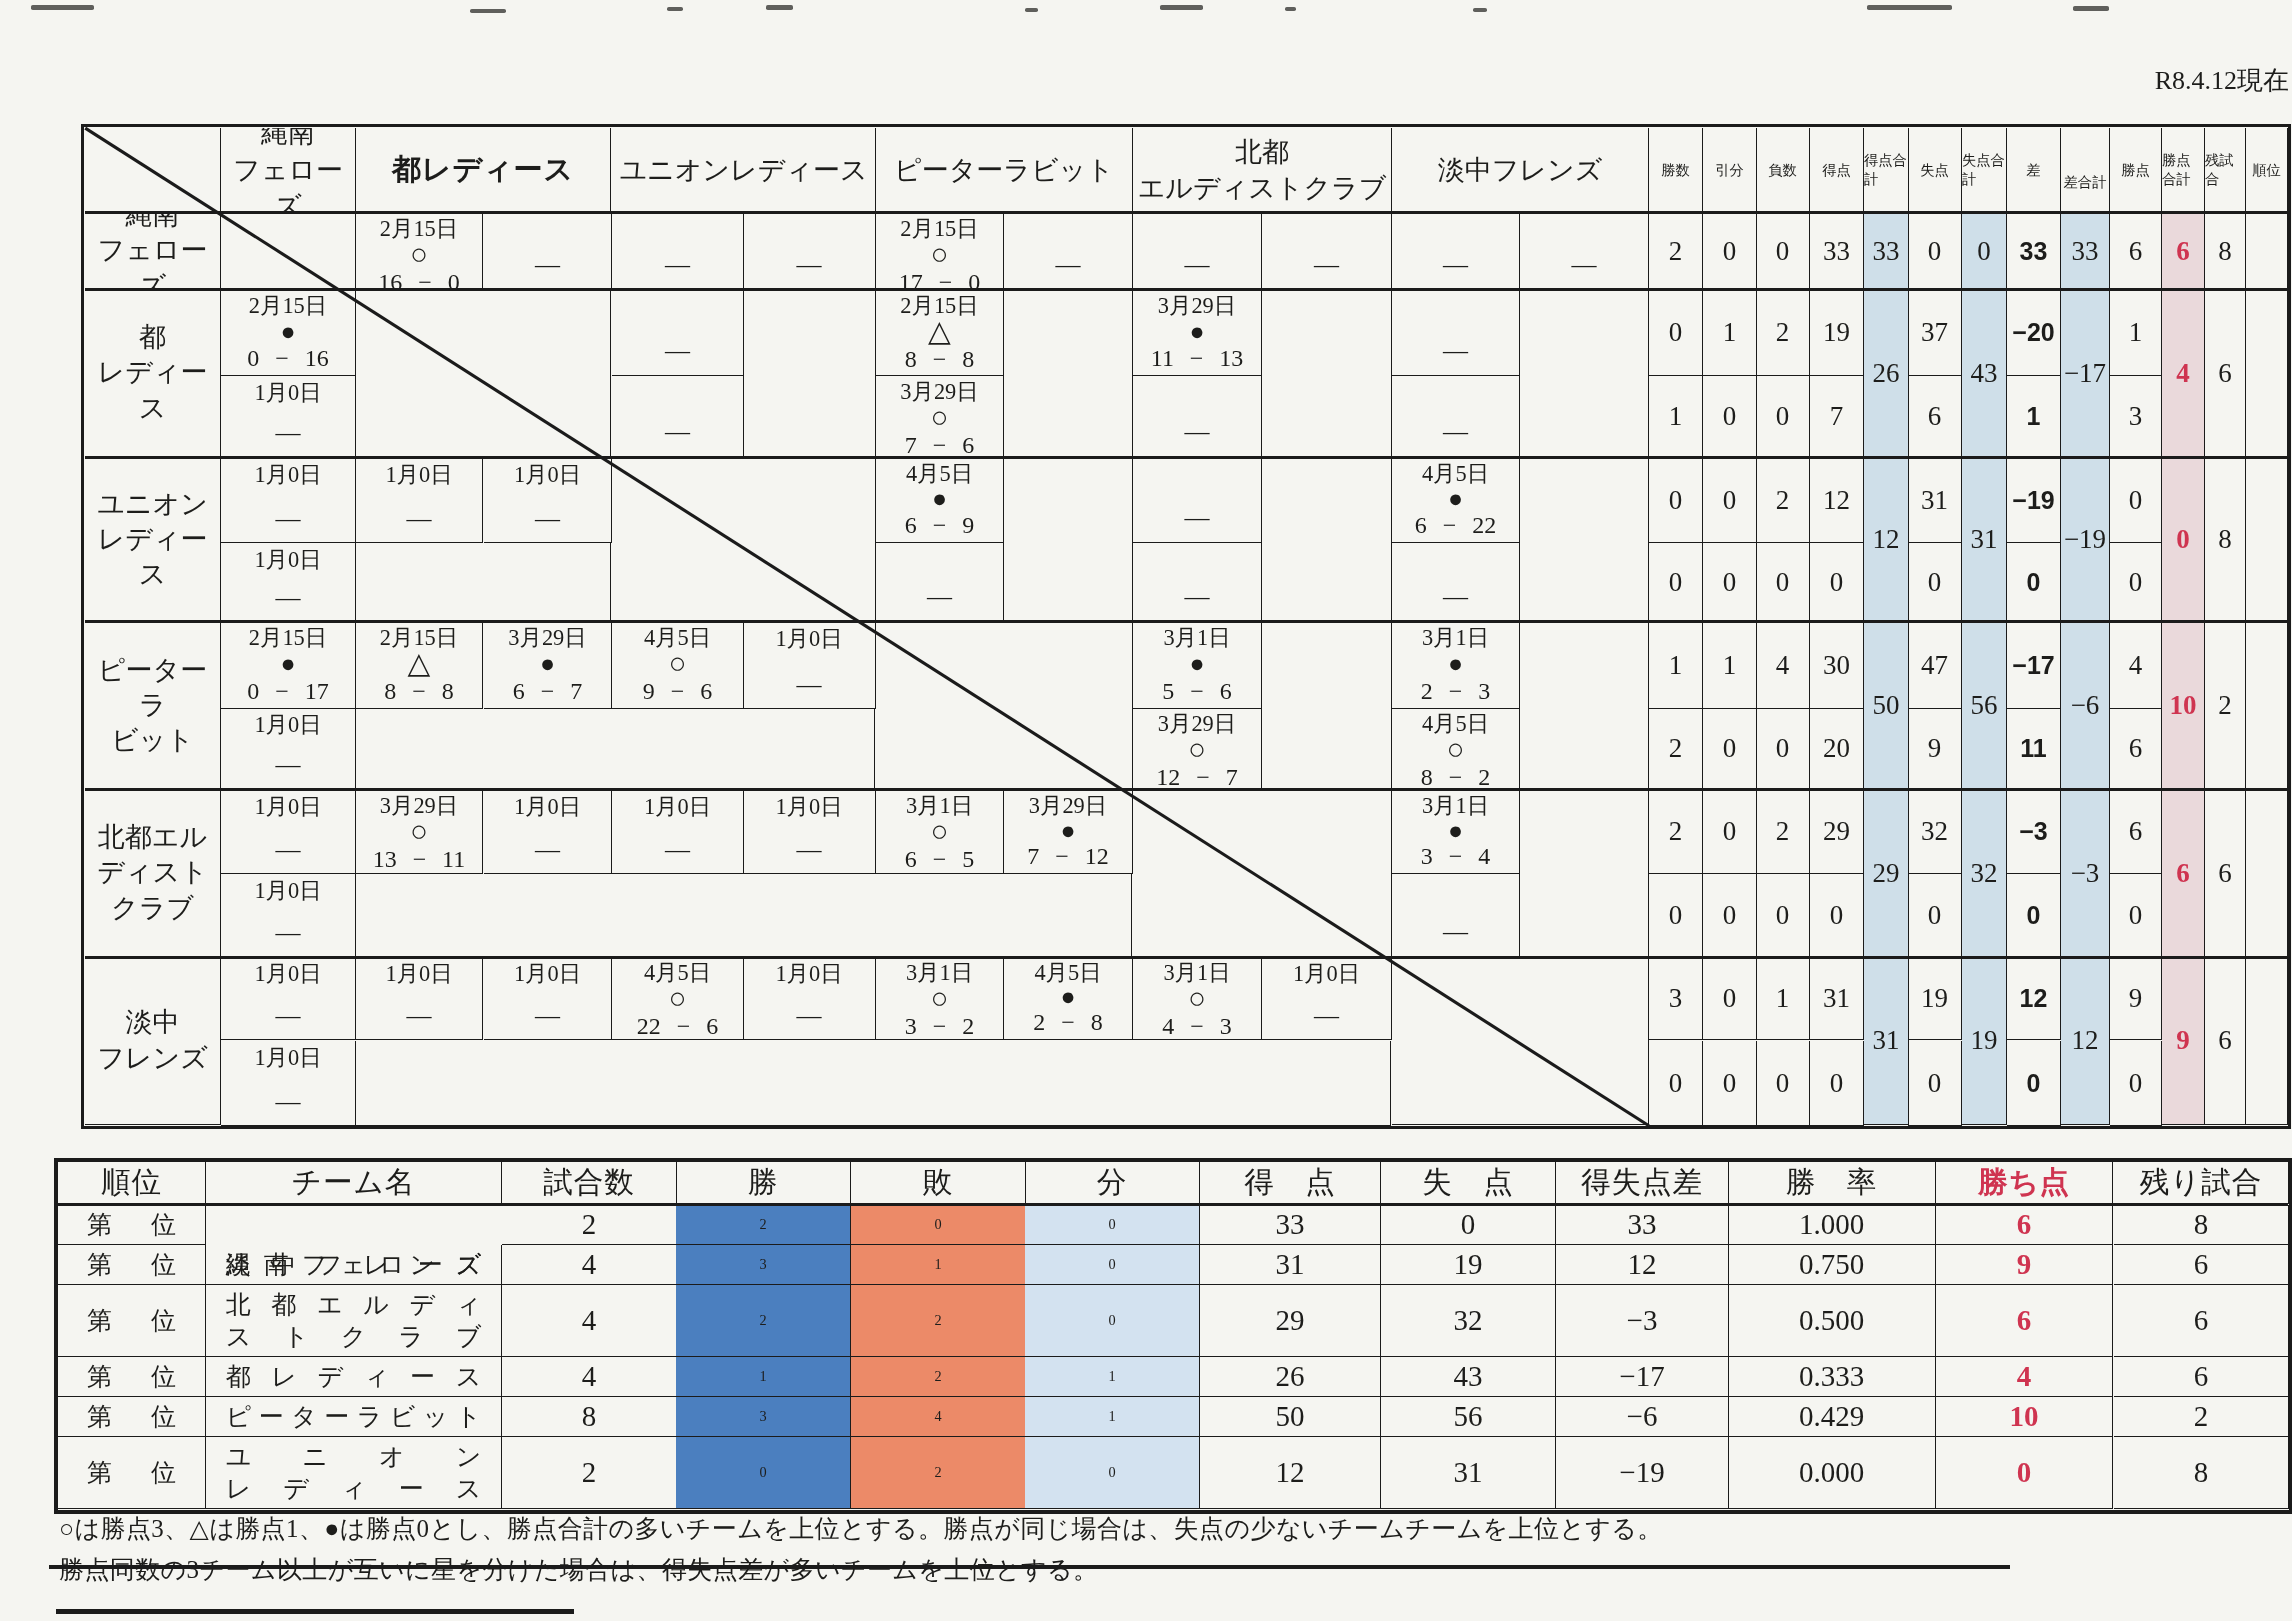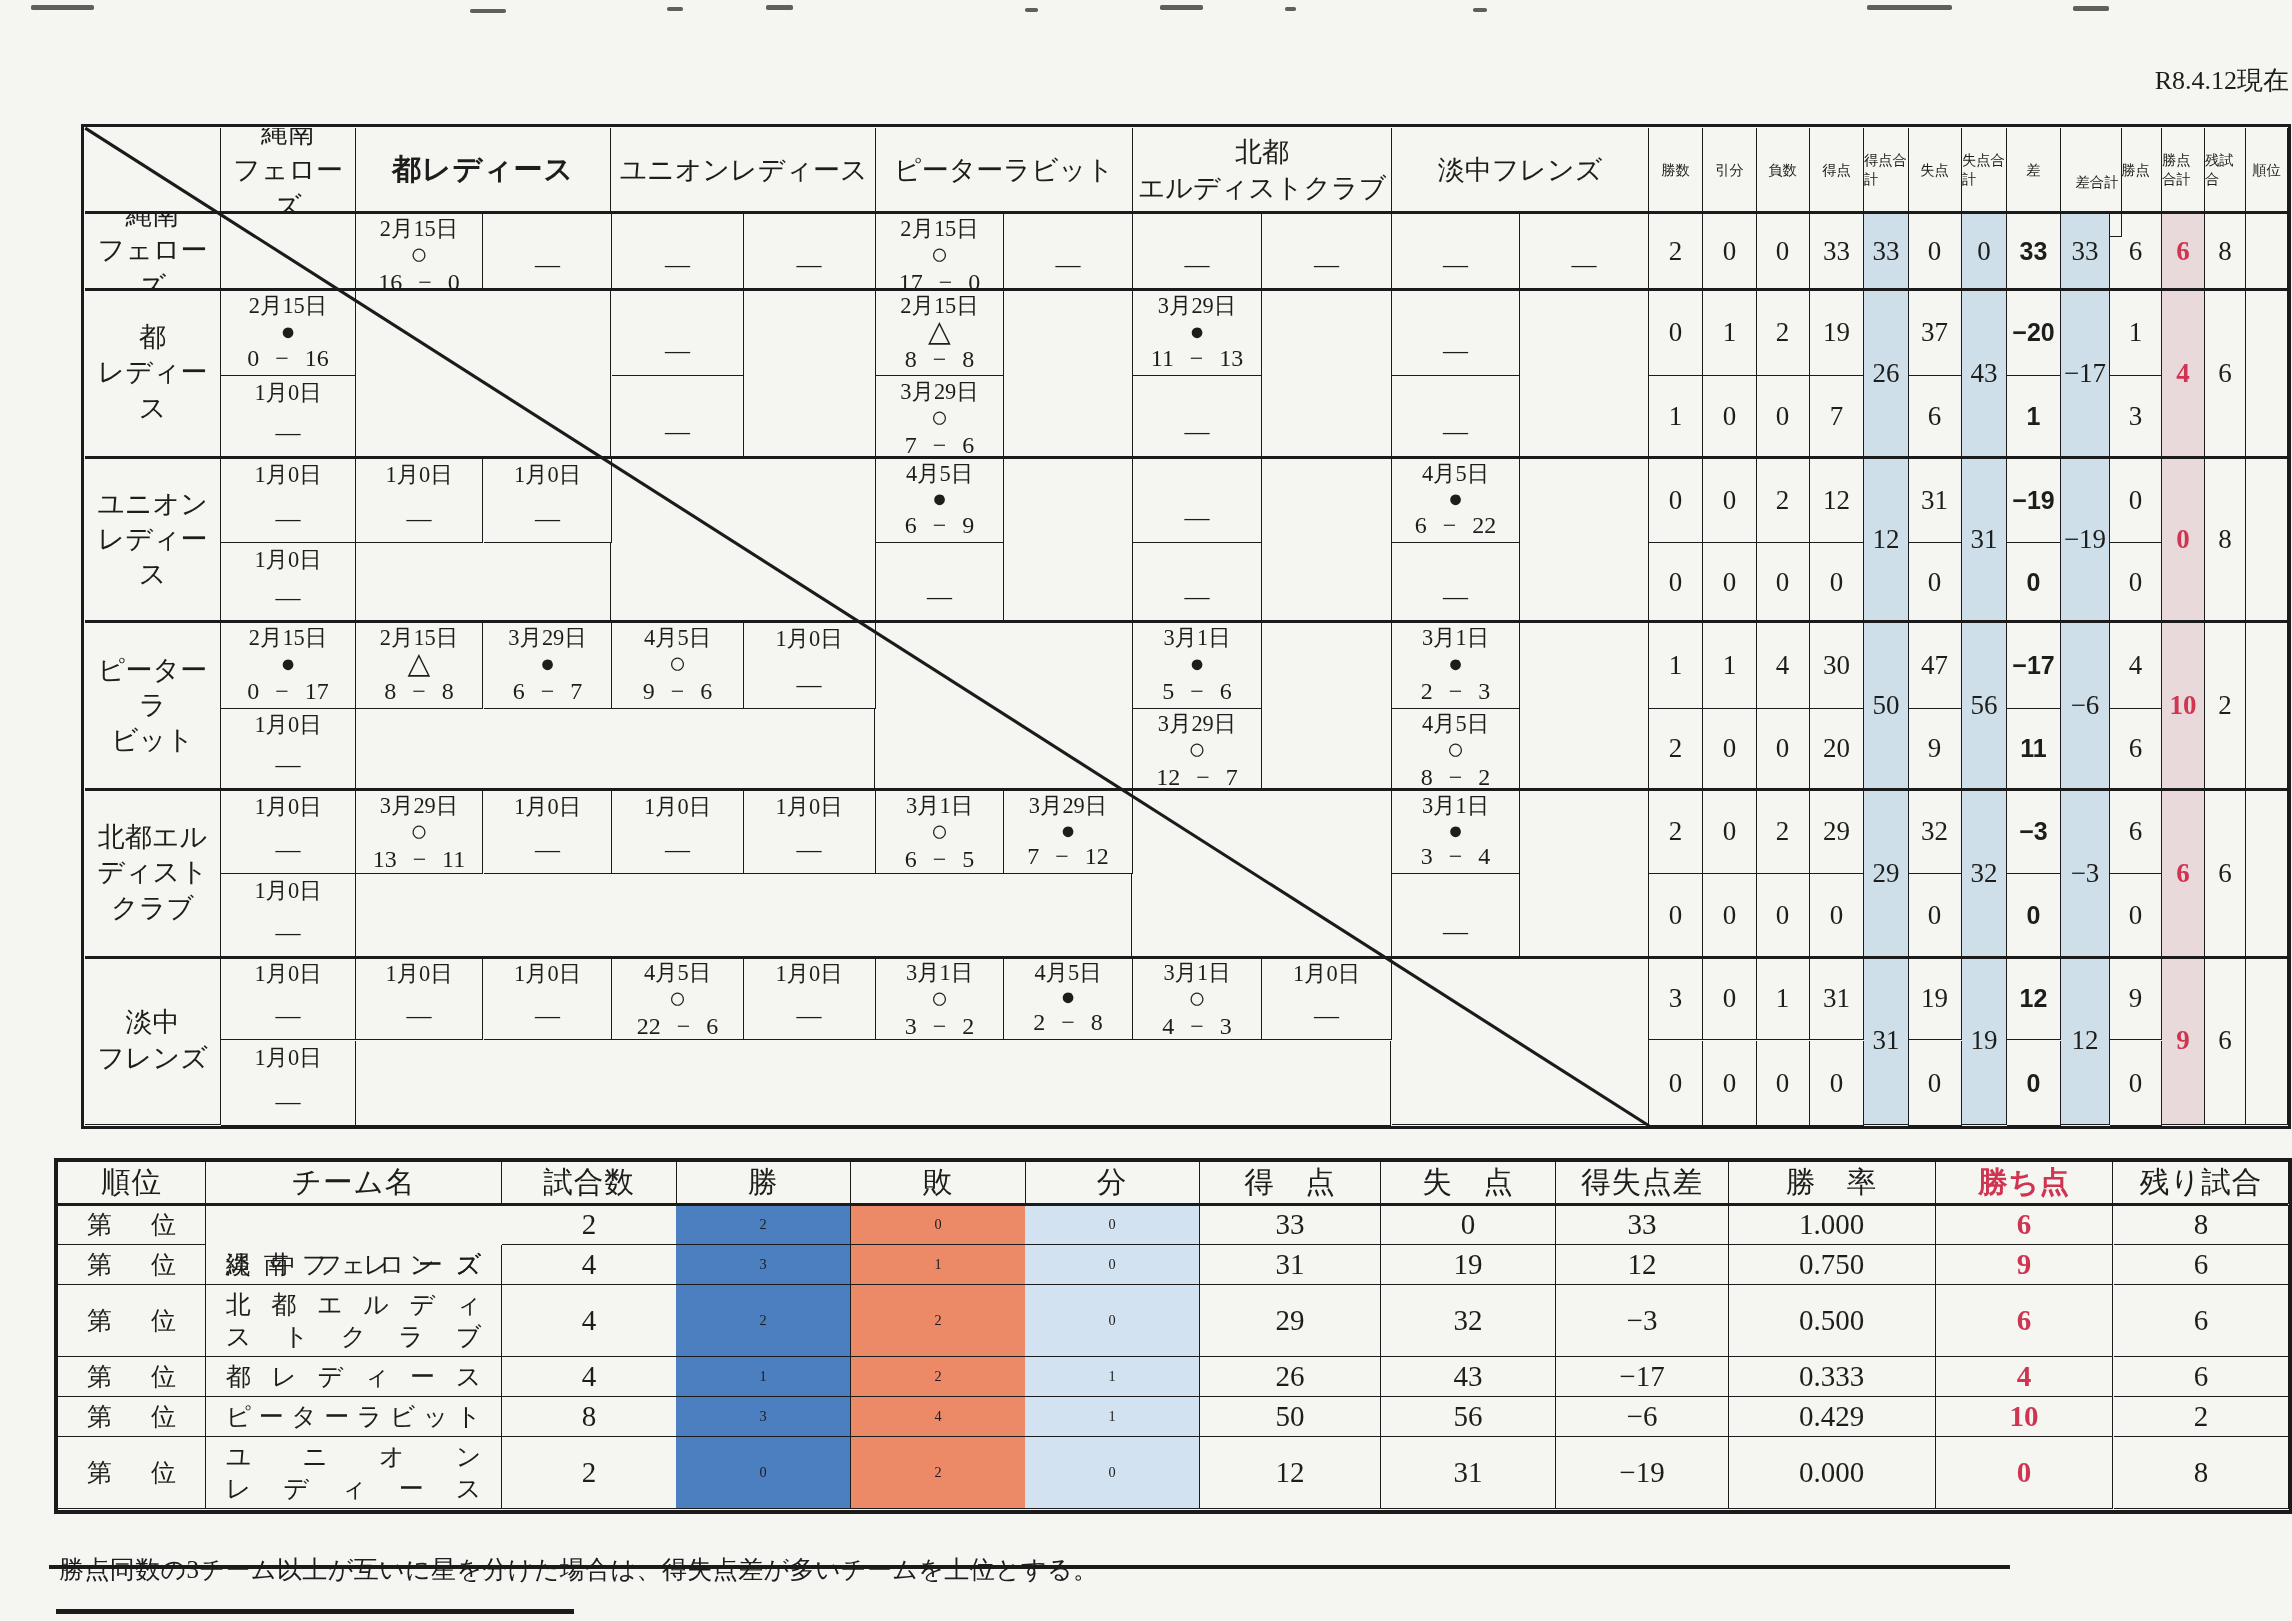--- a/index.html
+++ b/index.html
@@ -83,21 +83,21 @@
       </div>
       <div class="cl thV" style="left: 1908px; top: 128px; width: 54px; height: 85px;">
         <div class="">失点</div>
       </div>
       <div class="cl thVt" style="left: 1962px; top: 128px; width: 45px; height: 85px;">
         <div class="">失点合計</div>
       </div>
       <div class="cl thD" style="left: 2007px; top: 128px; width: 54px; height: 85px;">
         <div class="">差</div>
       </div>
-      <div class="cl thB" style="left: 2061px; top: 128px; width: 49px; height: 109px; margin-left: 12px;">
+      <div class="cl thB" style="left: 2061px; top: 128px; width: 49px; height: 109px;">
         <div class="">差合計</div>
       </div>
       <div class="cl thV" style="left: 2110px; top: 128px; width: 52px; height: 85px;">
         <div class="">勝点</div>
       </div>
       <div class="cl thVt" style="left: 2162px; top: 128px; width: 43px; height: 85px;">
         <div class="">勝点合計</div>
       </div>
       <div class="cl thV thS" style="left: 2205px; top: 128px; width: 41px; height: 85px;">
         <div class="">残試合</div>
@@ -940,20 +940,21 @@
         <div class="">0.000</div>
       </div>
       <div class="cl rd sv2" style="left: 1936px; top: 1437px; width: 177px; height: 72px;">
         <div class="">0</div>
       </div>
       <div class="cl sv2" style="left: 2114px; top: 1437px; width: 175px; height: 72px;">
         <div class="">8</div>
       </div>
     </div>
 
+  <div class="note" style="top:1512px;">○は勝点3、△は勝点1、●は勝点0とし、勝点合計の多いチームを上位とする。勝点が同じ場合は、失点の少ないチームチームを上位とする。</div>
   <div class="note" style="top:1553px;">勝点同数の3チーム以上が互いに星を分けた場合は、得失点差が多いチームを上位とする。</div>
 
   <div class="hline" style="left:49px;top:1565px;width:1961px;height:3.6px;"></div>
   <div class="hline" style="left:56px;top:1609px;width:518px;height:4.5px;"></div>
 
   <svg id="diag" viewBox="0 0 2560 1810" width="2293" height="1621">
     <line x1="95" y1="143" x2="1841" y2="1257" stroke="#1b1b1b" stroke-width="3.5"></line>
   </svg>
 <div class="hline" style="left: 85px; top: 211px; width: 2203px; height: 2.7px;"></div>
     <div class="hline" style="left: 85px; top: 288px; width: 2203px; height: 2.7px;"></div>

